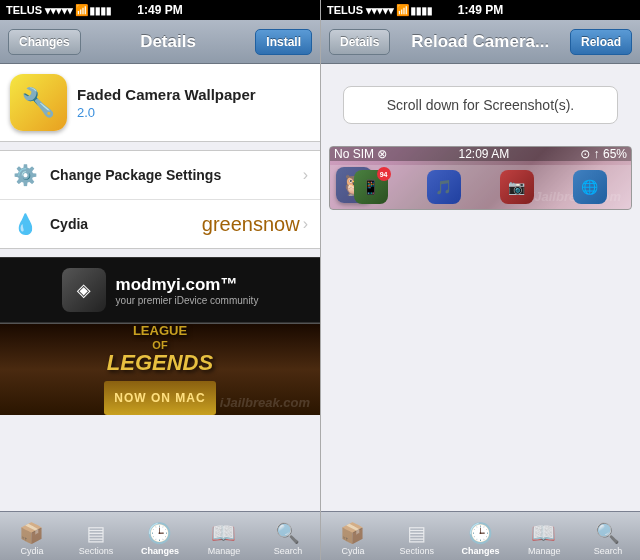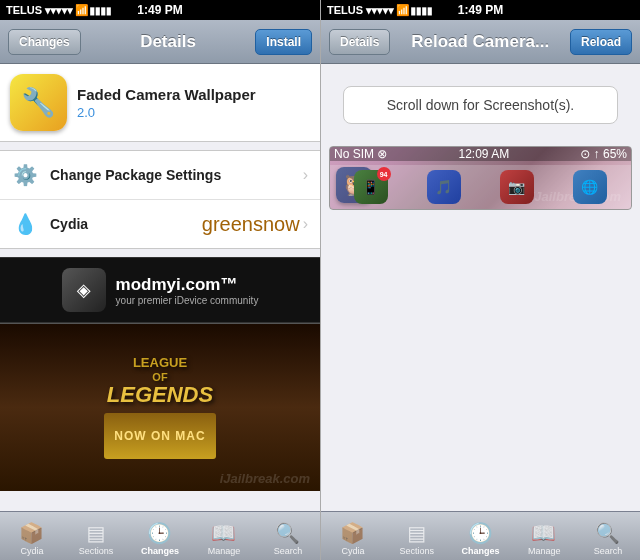--- a/index.html
+++ b/index.html
@@ -175,21 +175,21 @@
       font-size: 22px;
       flex-shrink: 0;
     }
     .modmy-text { color: #fff; }
     .modmy-title { font-size: 17px; font-weight: 700; }
     .modmy-sub { font-size: 10px; color: #aaa; }
 
     
     .league-banner {
       margin-top: 0;
-      height: 168px;
+      height: 92px;
       background: linear-gradient(to bottom, #1a0a00, #4a2a10, #2a1500);
       display: flex;
       flex-direction: column;
       align-items: center;
       justify-content: center;
       position: relative;
       overflow: hidden;
       border-top: 1px solid #555;
     }
     .league-title {
@@ -207,21 +207,21 @@
       display: block;
     }
     .league-sub {
       color: #c8a830;
       font-size: 11px;
       font-weight: 600;
       margin-top: 6px;
       text-transform: uppercase;
       letter-spacing: 1px;
       background: linear-gradient(to bottom, #8a6010, #c8a020);
-      padding: 16px 10px;
+      padding: 10px 10px;
       border-radius: 3px;
       color: #ffe080;
       font-size: 12px;
     }
     .watermark {
       position: absolute;
       bottom: 5px;
       right: 10px;
       color: rgba(255,255,255,0.15);
       font-size: 13px;

